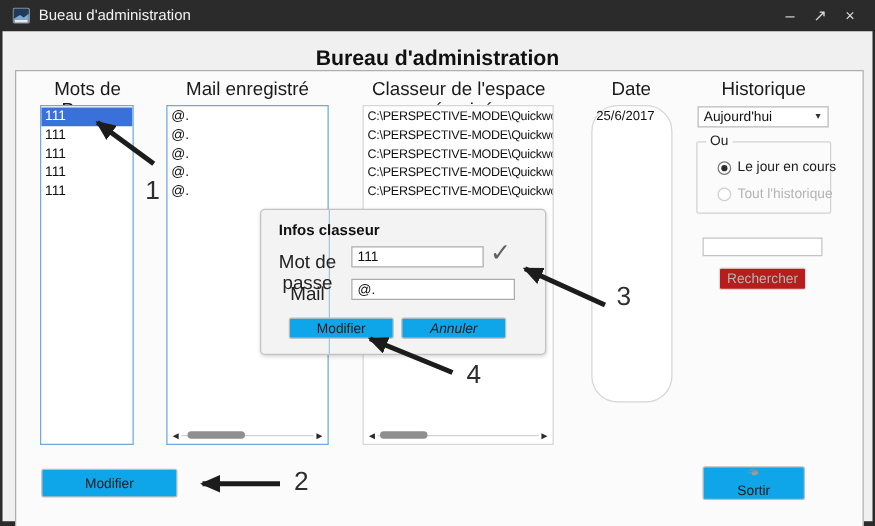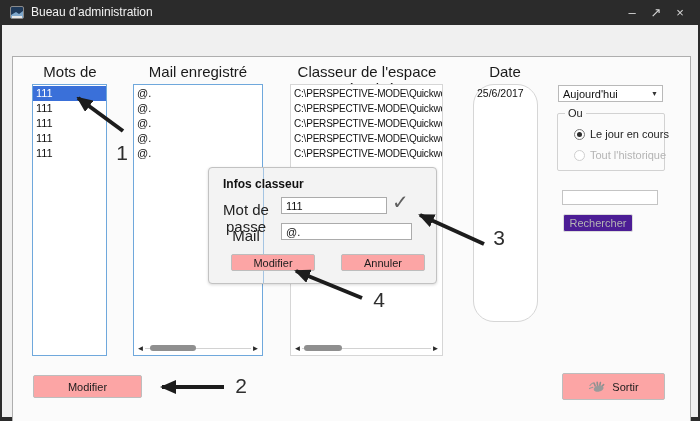--- a/index.html
+++ b/index.html
@@ -41,25 +41,25 @@
   .gb-legend{position:absolute;left:7px;top:-7px;padding:0 3px;background:var(--panel-bg,#fbfbfb);font-size:11px;color:#222;}
   .radio-row{position:absolute;left:16px;display:flex;align-items:center;gap:5px;}
   .radio{width:11px;height:11px;border-radius:50%;border:1px solid #777;background:#fff;flex:0 0 auto;}
   .radio.checked::after{content:"";display:block;width:5px;height:5px;margin:2px;border-radius:50%;background:#2c2c2c;}
   .radio.disabled{border-color:#cfcfcf;}
   .radio-label{font-size:11px;color:#1c1c1c;white-space:nowrap;}
   .radio-label.disabled{color:var(--disabled-text,#b4b4b4);}
   .search-input{position:absolute;left:562px;top:190px;width:96px;height:15px;border:1px solid #c4c4c4;background:#fff;font-size:11px;padding:0 3px;outline:none;}
 
   
-  .btn{background:#fca5a5;border:1px solid #bdbdbd;border-radius:2px;font-size:11px;color:#1c1c1c;display:flex;align-items:center;justify-content:center;cursor:default;}
-  .btn.disabled{border-color:#dcdcdc;color:var(--disabled-text,#b4b4b4);background:#4c1d95;}
+  .btn{background:#0ea5e9;border:1px solid #bdbdbd;border-radius:2px;font-size:11px;color:#1c1c1c;display:flex;align-items:center;justify-content:center;cursor:default;}
+  .btn.disabled{border-color:#dcdcdc;color:var(--disabled-text,#b4b4b4);background:#b91c1c;margin-left:12px;}
   .btn-rechercher{position:absolute;left:563px;top:214px;width:70px;height:18px;}
   .btn-footer-modifier{position:absolute;left:33px;top:375px;width:109px;height:23px;}
-  .btn-sortir{position:absolute;left:562px;top:373px;width:103px;height:27px;gap:6px;}
+  .btn-sortir{position:absolute;left:562px;top:373px;width:82px;height:27px;gap:6px;flex-direction:column;}
 
   
   .infos{position:absolute;left:208px;top:167px;width:229px;height:117px;background:#f3f3f3;border:1px solid #c2c2c2;border-radius:4px;box-shadow:0 1px 3px rgba(0,0,0,.15);}
   .artifact-line{position:absolute;left:54px;top:0;width:1px;height:115px;background:rgba(122,170,216,.65);}
   .infos-title{position:absolute;left:14px;top:9px;font-size:12px;font-weight:bold;color:#111;}
   .infos-label{position:absolute;left:6px;width:62px;text-align:center;font-size:15px;color:#222;}
   .field{position:absolute;height:17px;border:1px solid #ababab;background:#fff;font-size:11px;padding:0 4px;outline:none;color:#111;}
   .check{position:absolute;left:183px;top:22px;font-size:20px;font-weight:bold;color:var(--check-color,#5f5f5f);}
   .btn-dlg{position:absolute;top:86px;width:84px;height:17px;}
 
@@ -83,25 +83,27 @@
       <span class="win-btn">–</span>
       <span class="win-btn">↗</span>
       <span class="win-btn">×</span>
     </div>
   </div>
 
   <div class="window-body">
     <div class="panel"></div>
   </div>
 
+  <div class="heading">Bureau d'administration</div>
 
   <div class="col-label" style="left:24px;width:92px;">Mots de Passe</div>
   <div class="col-label" style="left:288px;width:158px;">Classeur de l'espace sécurisé</div>
   <div class="col-label" style="left:136px;width:124px;">Mail enregistré</div>
   <div class="col-label" style="left:468px;width:74px;">Date</div>
+  <div class="col-label" style="left:560px;width:102px;">Historique</div>
 
   <div class="listbox focus" style="left:32px;width:75px;height:272px;">
     <div class="lb-items">
         <div class="lb-item selected">111</div>
         <div class="lb-item">111</div>
         <div class="lb-item">111</div>
         <div class="lb-item">111</div>
         <div class="lb-item">111</div>
       </div>
   </div>
@@ -168,21 +170,21 @@
 
   <div class="infos">
     <div class="artifact-line"></div>
     <div class="infos-title">Infos classeur</div>
     <div class="infos-label" style="top:33px;">Mot de passe</div>
     <input class="field" style="left: 72px; top: 29px; width: 106px;" type="text" value="111">
     <span class="check">✓</span>
     <div class="infos-label" style="top:59px;">Mail</div>
     <input class="field" style="left: 72px; top: 55px; width: 131px;" type="text" value="@.">
     <div class="btn btn-dlg" style="left:22px;">Modifier</div>
-    <div class="btn btn-dlg" style="left:132px;">Annuler</div>
+    <div class="btn btn-dlg" style="left:112px;font-style:italic;">Annuler</div>
   </div>
 
   <div class="btn btn-footer-modifier">Modifier</div>
   <div class="btn btn-sortir">
     <svg width="18" height="13" viewBox="0 0 18 13">
       <g stroke="#9a9a9a" fill="none" stroke-width="1.2" stroke-linecap="round">
         <path d="M2 5.5 Q3.5 3.5 5 3"></path>
         <path d="M1.5 8.5 Q3.3 7.5 4.8 7.3"></path>
       </g>
       <g stroke="#8f8f8f" stroke-width="1.6" stroke-linecap="round">

